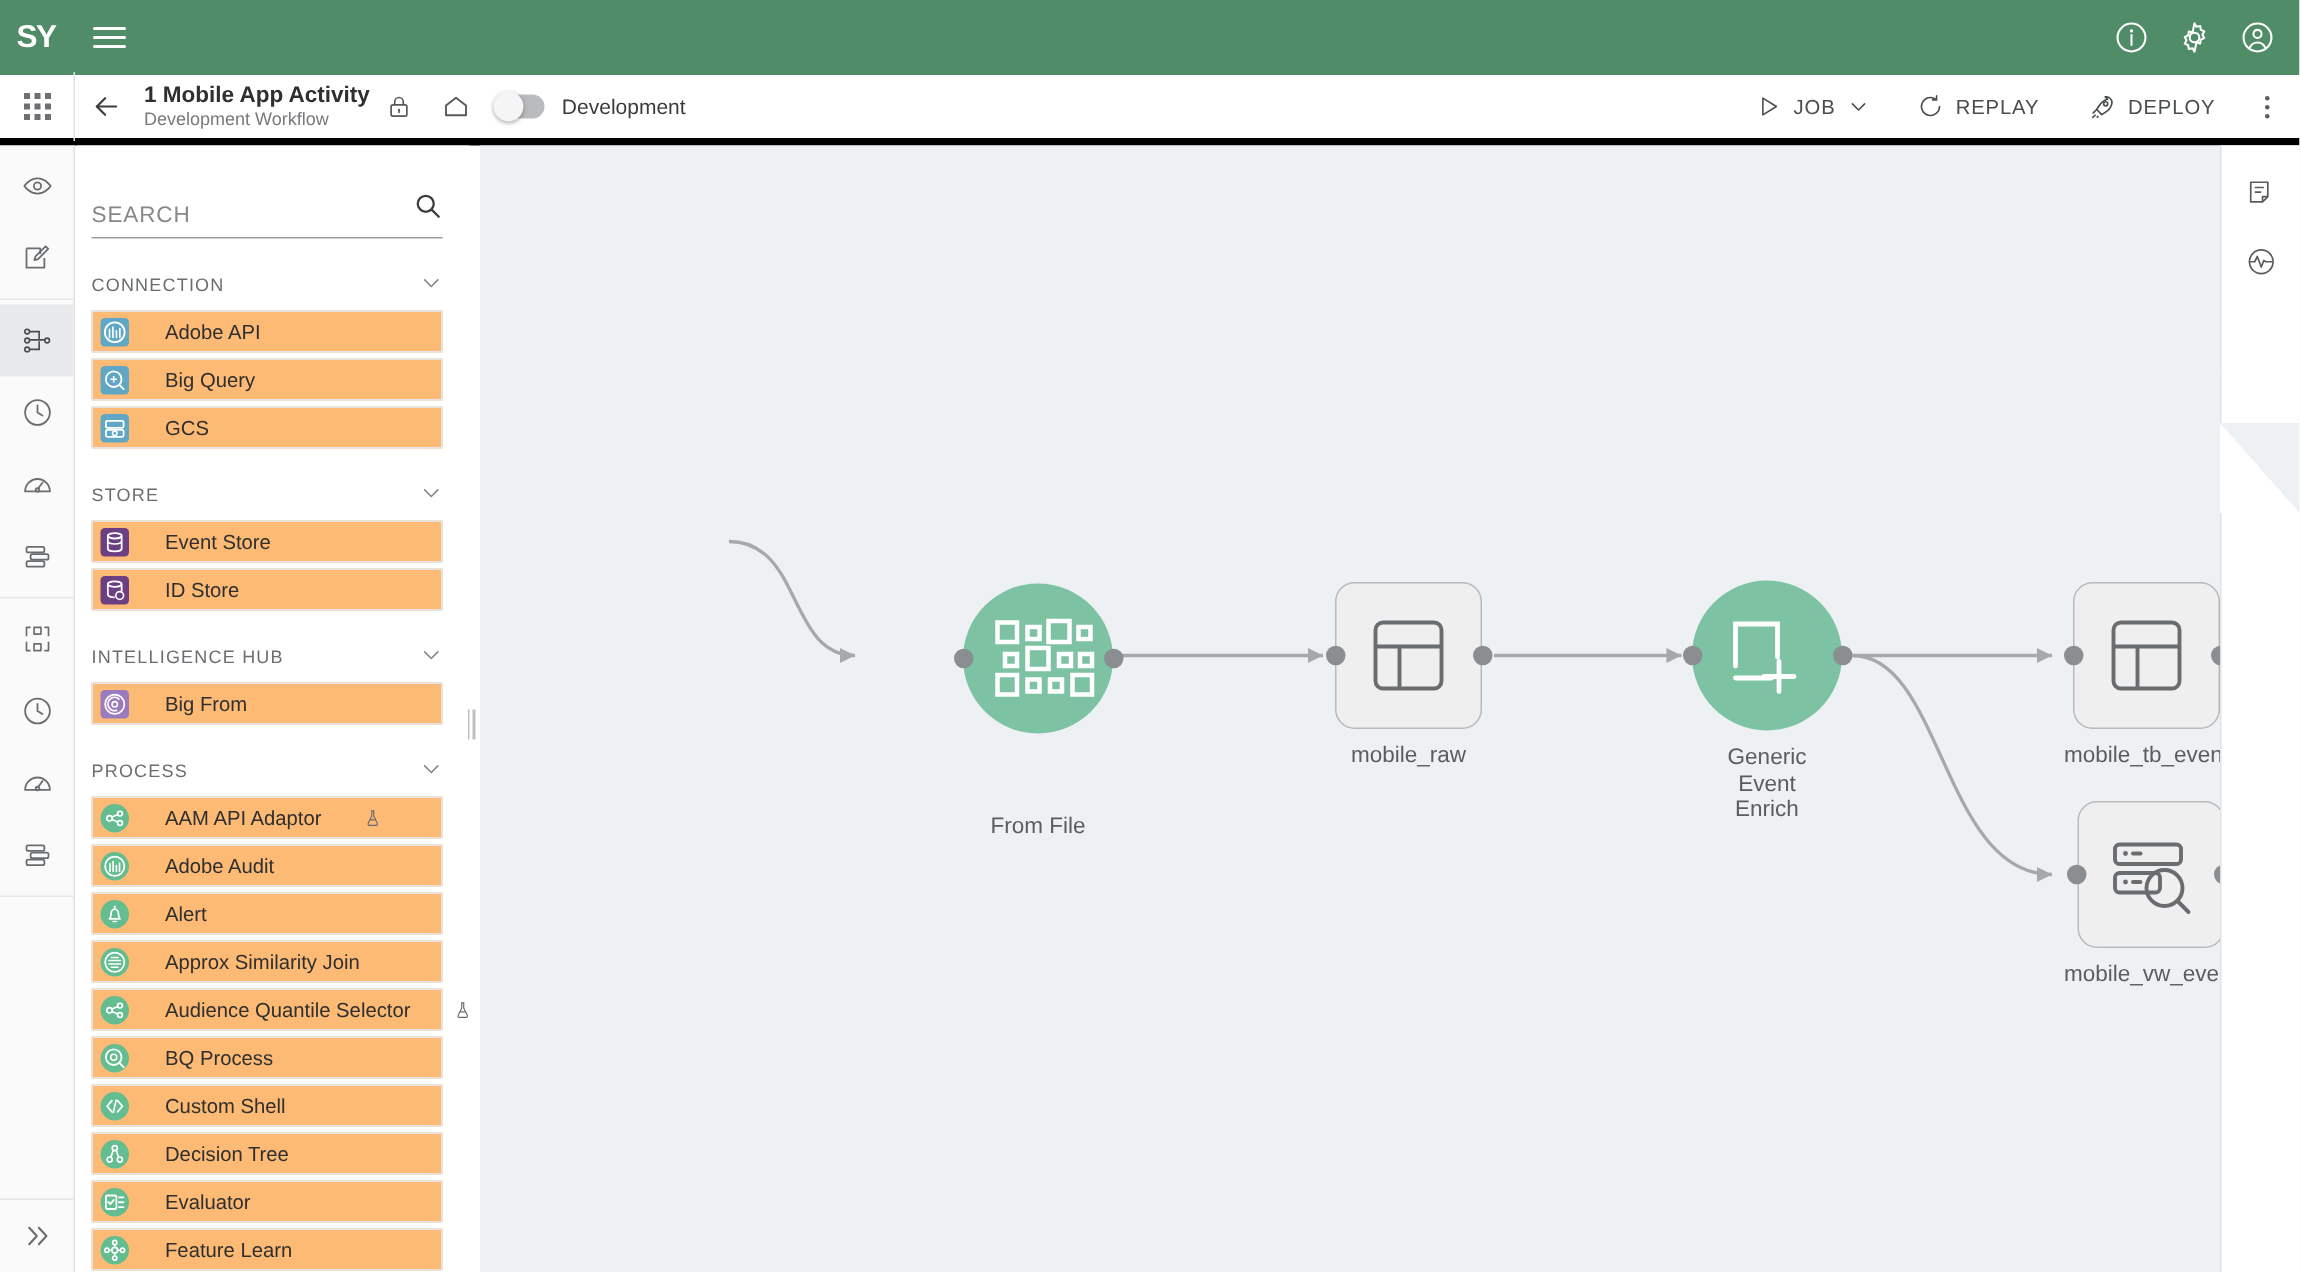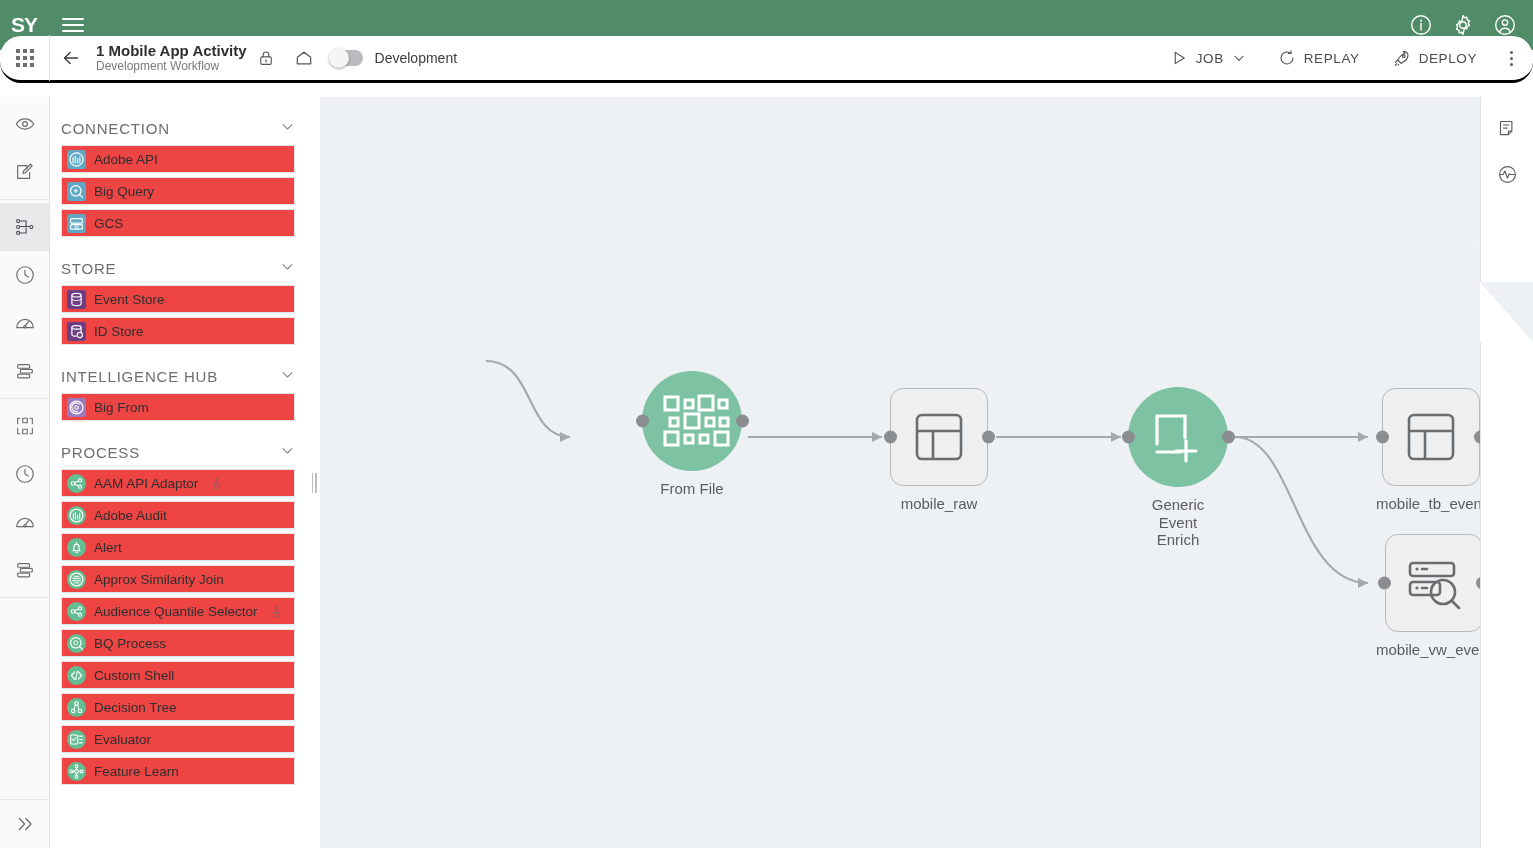--- a/index.html
+++ b/index.html
@@ -28,23 +28,23 @@
   }
   .hamburger i { display: block; width: 22px; height: 2px; background: #fff; border-radius: 1px; }
   .topbar-right {
     margin-left: auto; display: flex; align-items: center; gap: 18px; padding-right: 16px;
   }
   .topbar-right .ticon { width: 24px; height: 24px; cursor: pointer; }
   .topbar-right svg { display: block; }
 
   
   .subheader {
-    position: absolute; left: 0; top: 36px; width: 1533px; height: 47px;
-    background: #fff; border-bottom: 3px solid #000000;
-    display: flex; align-items: center; border-radius: 21px;
+    position: absolute; left: 0; top: 50px; width: 1533px; height: 47px;
+    background: #fff; border-bottom: 5px solid #000000;
+    display: flex; align-items: center;
   }
   .grid-btn {
     width: 50px; height: 46px; display: flex; align-items: center; justify-content: center;
     border-right: 1px solid #e0e2e5; cursor: pointer;
   }
   .grid-dots { display: grid; grid-template-columns: repeat(3, 4px); gap: 3px; }
   .grid-dots i { width: 4px; height: 4px; background: #6d6f72; display: block; }
   .back-arrow { width: 42px; display: flex; justify-content: center; cursor: pointer; color: #3c3c3c; }
   .titleblock { padding-left: 4px; line-height: 1.15; }
   .wf-title { font-size: 15px; font-weight: bold; color: #2f2f2f; }
@@ -92,27 +92,27 @@
     margin: 30px 18px 0 10px; display: flex; align-items: flex-end;
     border-bottom: 1px solid #9a9da0; padding-bottom: 6px;
   }
   .search-input {
     border: none; outline: none; flex: 1; font-size: 15px; color: #3c3c3c;
     letter-spacing: .6px; font-family: "Liberation Sans", sans-serif; background: transparent;
   }
   .search-input::placeholder { color: #85888b; }
   .sec-head {
     display: flex; align-items: center; justify-content: space-between;
-    margin: 22px 18px 8px 10px; font-size: 15px; letter-spacing: .8px; color: #6b6e71;
+    margin: 22px 18px 8px 10px; font-size: 12px; letter-spacing: .8px; color: #6b6e71;
     cursor: pointer;
   }
   .chev { color: #84878a; }
   .pal-item {
-    margin: 0 18px 4px 10px; height: 28px; border: 1px solid #e2e4e6; background: #ef4444;
-    display: flex; align-items: center; gap: 8px; padding-left: 5px; cursor: pointer;
+    margin: 0 18px 4px 10px; height: 28px; border: 1px solid #e2e4e6; background: #fdba74;
+    display: flex; align-items: center; gap: 24px; padding-left: 5px; cursor: pointer;
   }
   .pal-ico { width: 19px; height: 19px; border-radius: 3px; display: flex; align-items: center; justify-content: center; flex: 0 0 auto; }
   .pal-ico.round { border-radius: 50%; }
   .pal-label { font-size: 13.5px; color: #2f2f2f; white-space: nowrap; }
   .beta { margin-left: 4px; color: #66696c; display: inline-flex; }
 
   
   .resizer {
     position: absolute; left: 310px; top: 472px; width: 8px; height: 22px;
     display: flex; gap: 2px; align-items: center; justify-content: center; cursor: col-resize;
@@ -354,20 +354,29 @@
       <div class="rail-item">
         <svg width="22" height="22" viewBox="0 0 24 24" fill="none" stroke="#6a6d70" stroke-width="1.5" stroke-linecap="round" stroke-linejoin="round">
           <path d="M6 6l5.5 6L6 18"></path>
             <path d="M13 6l5.5 6L13 18"></path>
         </svg>
       </div>
     </div>
   </div>
 
   <div class="palette">
+    <div class="search-row">
+      <input class="search-input" value="" placeholder="SEARCH" style="">
+      <span>
+        <svg width="20" height="20" viewBox="0 0 24 24" fill="none" stroke="#3c3c3c" stroke-width="1.8" stroke-linecap="round">
+          <circle cx="10.6" cy="10.6" r="6.4"></circle>
+            <path d="M15.3 15.3L21 21"></path>
+        </svg>
+      </span>
+    </div>
     <div id="palette-sections">
         <div class="sec-head">
           <span>CONNECTION</span>
           <span class="chev"><svg width="15" height="15" viewBox="0 0 24 24" fill="none" stroke="#84878a" stroke-width="1.7" stroke-linecap="round" stroke-linejoin="round">
               <path d="M5 9l7 7 7-7"></path>
             </svg></span>
         </div>
         <div class="pal-item">
           <span class="pal-ico" style="background: rgb(95, 167, 196);">
             <svg width="19" height="19" viewBox="0 0 19 19">
@@ -581,21 +590,21 @@
       <g fill="#a6a9ac">
         <path d="M250 340 l-10 -5 v10 z"></path>
         <path d="M562 340 l-10 -5 v10 z"></path>
         <path d="M801 340 l-10 -5 v10 z"></path>
         <path d="M1048 340 l-10 -5 v10 z"></path>
         <path d="M1048 486 l-10 -5 v10 z"></path>
       </g>
     </svg>
 
 
-    <div class="node" style="left:322px; top:274px;">
+    <div class="node" style="left:322px; top:292px;gap:44px;">
       <div class="node-shape">
         <div class="circ">
           <svg width="100" height="100" viewBox="0 0 100 100" fill="none" stroke="#ffffff" stroke-width="3">
             <rect x="23" y="26" width="13" height="13"></rect>
               <rect x="43" y="29" width="8" height="8"></rect>
             <rect x="57" y="25" width="14" height="14"></rect>
               <rect x="77" y="29" width="8" height="8"></rect>
             <rect x="28" y="47" width="8" height="8"></rect>
               <rect x="43" y="43" width="14" height="14"></rect>
             <rect x="64" y="47" width="8" height="8"></rect>

